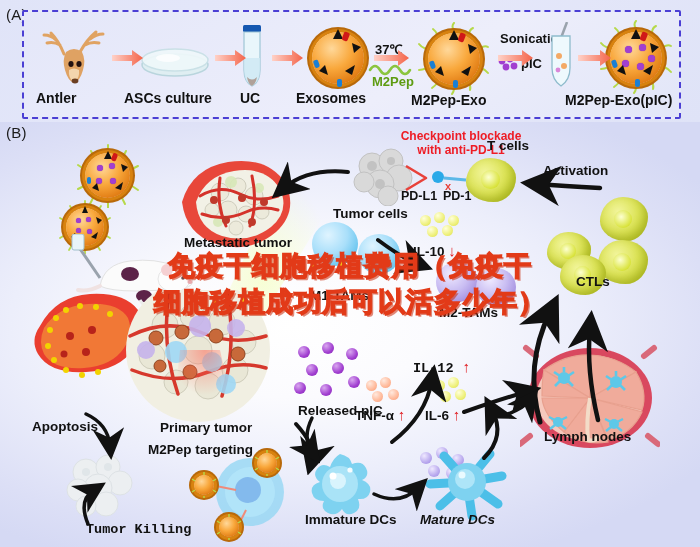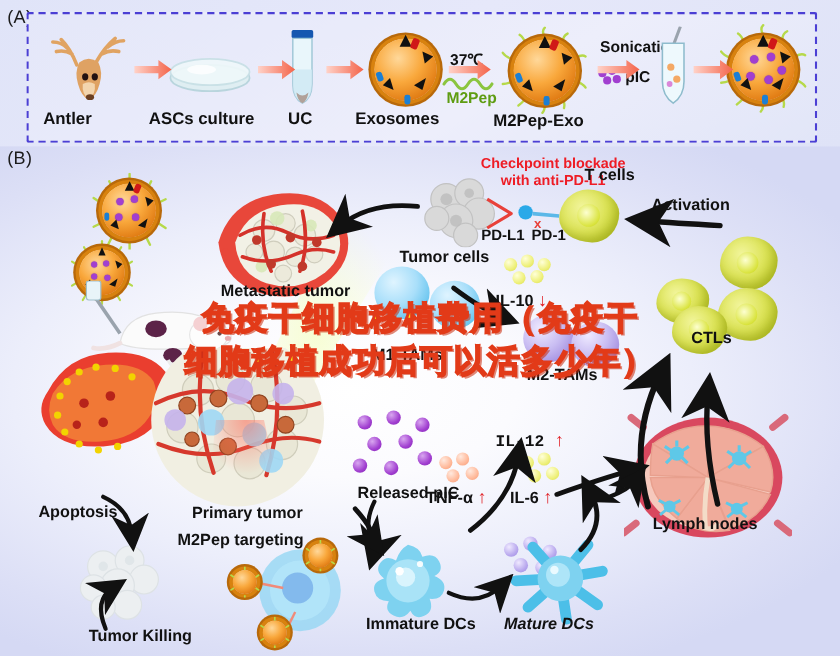--- a/index.html
+++ b/index.html
@@ -192,20 +192,21 @@
       <svg width="76" height="76" viewBox="0 0 76 76" style="position:absolute;left:0;top:0;">
         <polygon points="38,9 33,19 43,19" fill="#111"></polygon>
         <polygon points="61,27 52,23 54,33" fill="#111"></polygon>
         <polygon points="19,51 28,55 25,45" fill="#111"></polygon>
         <polygon points="52,55 55,45 45,51" fill="#111"></polygon>
         <rect x="43" y="12" width="6" height="9" rx="2" fill="#d01818" transform="rotate(22 46 16)"></rect>
         <rect x="14" y="40" width="5" height="8" rx="2" fill="#1b7fd4" transform="rotate(-20 16 44)"></rect>
         <rect x="37" y="59" width="5" height="8" rx="2" fill="#1b7fd4"></rect>
       </svg>
     </div>
+    <div class="lbl b" style="left:565px;top:92px;font-size:14px;">M2Pep-Exo(pIC)</div>
 
     <svg class="arrow-svg" style="left:0;top:0;" width="700" height="122">
       <defs>
         <linearGradient id="pk" x1="0" x2="1">
             <stop offset="0" stop-color="#ffd2c8"></stop>
             <stop offset="1" stop-color="#f4644a"></stop>
           </linearGradient>
       </defs>
       <g fill="url(#pk)">
         <path d="M112 55 h20 l0 -5 l11 8 l-11 8 l0 -5 h-20 z"></path>
@@ -621,21 +622,21 @@
             <circle cx="42" cy="54" r="12"></circle>
           <circle cx="22" cy="56" r="10"></circle>
         </g>
         <g fill="#dfe5e8" opacity=".85">
           <circle cx="22" cy="22" r="4"></circle>
             <circle cx="44" cy="17" r="4"></circle>
             <circle cx="34" cy="38" r="4"></circle>
         </g>
       </svg>
     </div>
-    <div class="lbl b" style="left:74px;top:400px;">Tumor Killing</div>
+    <div class="lbl b" style="left:86px;top:400px;font-family:Liberation Mono, monospace;">Tumor Killing</div>
 
     <div style="position:absolute;left:302px;top:326px;width:76px;height:72px;">
       <svg width="76" height="72" viewBox="0 0 76 72">
         <path d="M38 6 q10 2 12 10 q10 -4 14 4 q4 8 -4 12 q10 4 8 12 q-2 8 -12 7 q4 10 -4 14 q-8 4 -12 -4 q-6 8 -14 4 q-8 -4 -4 -12 q-10 0 -12 -8 q-2 -8 8 -11 q-8 -6 -3 -13 q5 -7 13 -2 q3 -9 10 -13z" fill="#7ed2f0"></path>
         <circle cx="38" cy="36" r="18" fill="#a9e3f7"></circle>
         <circle cx="36" cy="33" r="8" fill="#d9f4fd"></circle>
         <circle cx="31" cy="28" r="3.5" fill="#ffffff"></circle>
         <circle cx="48" cy="22" r="2.6" fill="#ffffff" opacity=".9"></circle>
       </svg>
     </div>

